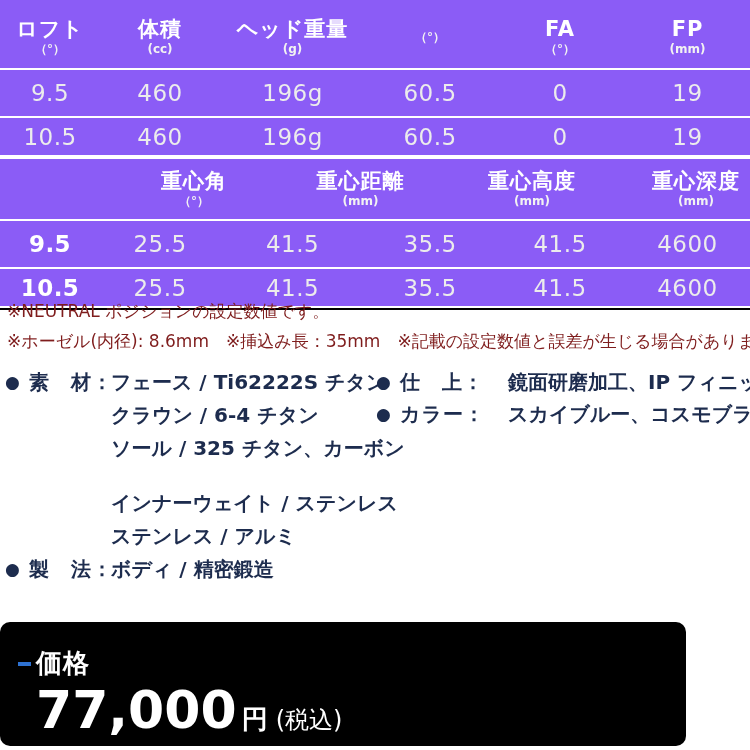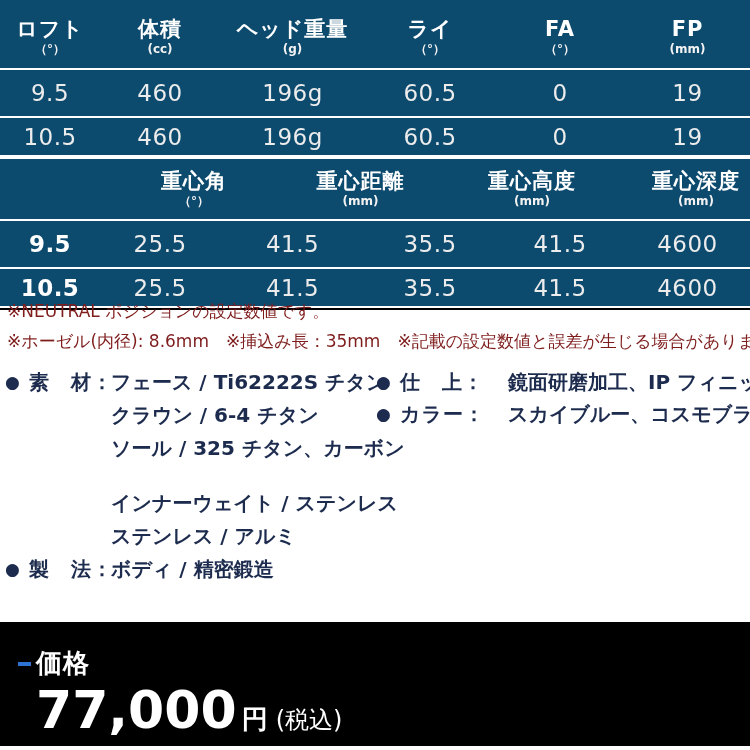--- a/index.html
+++ b/index.html
@@ -8,21 +8,21 @@
     font-family:"DejaVu Sans","Liberation Sans",sans-serif;
     background:#fff; color:#1c1c1c;
   }
   .page { position:relative; width:750px; height:750px; background:#fff; overflow:hidden; }
 
   
   .tables { position:absolute; top:0; left:0; width:750px; background:#000; }
   .trow {
     display:grid;
     grid-template-columns:100px 120px 145px 130px 130px 125px;
-    align-items:center; background:#0c4a6e;
+    align-items:center; background:#8b5cf6;
   }
   .thead1 { height:68px; padding-top:6px; }
   .thead2 { height:60px;gap:34px; }
   .hcell { text-align:center; color:#fff; line-height:1.1; }
   .hl { display:block; font-size:21px; font-weight:bold; letter-spacing:1px; }
   .hu { display:block; font-size:12px; font-weight:bold; margin-top:2px; color:#f2f2f2; }
   .sep  { height:2px; background:#fff; }
   .dsep { height:3px; background:#000; border-top:2px solid #fff; border-bottom:2px solid #fff; }
   .vrow1 { height:46px; }
   .vrow2 { height:37px; }
@@ -40,22 +40,22 @@
   .specs-right { position:absolute; left:376px; top:0; width:372px; }
   .spec-line { display:flex; align-items:center; line-height:33px; font-size:20px; white-space:nowrap; }
   .specs-right .spec-line { line-height:32px; }
   .spec-bullet { width:24px; font-size:17px; flex:none; }
   .spec-label  { width:82px; flex:none; letter-spacing:1px; }
   .specs-right .spec-label { width:108px; }
   .spec-value  { flex:none; }
   .gap-top { margin-top:22px;text-align:right; }
 
   
-  .price-box { position:absolute; top:622px; left:0; width:750px; height:124px;
-               background:#000; color:#fff; padding:24px 0 0 18px; }
+  .price-box { position:absolute; top:622px; left:0; width:686px; height:124px;
+               background:#000; color:#fff; padding:24px 0 0 18px;border-radius:10px; }
   .price-label-row { display:flex; align-items:center; }
   .price-dash { width:13px; height:4px; background:#2e72d2; margin-right:5px; flex:none; }
   .price-label { font-size:26px; font-weight:bold; letter-spacing:1px; }
   .price-amount-row { display:flex; align-items:baseline; margin-left:18px; margin-top:2px; }
   .price-amount { font-size:52px; font-weight:bold; letter-spacing:0px; line-height:1.05; }
   .price-yen { font-size:26px; font-weight:600; margin-left:5px; }
   .price-tax { font-size:24px; font-weight:500; margin-left:8px; }
 </style>
 </head>
 <body>
@@ -71,21 +71,20 @@
         </div>
       <div class="hcell">
           <span class="hl">体積</span>
           <span class="hu">(cc)</span>
         </div>
       <div class="hcell">
           <span class="hl">ヘッド重量</span>
           <span class="hu">(g)</span>
         </div>
       <div class="hcell">
-          <span class="hl">ライ</span>
           <span class="hu">（°）</span>
         </div>
       <div class="hcell">
           <span class="hl">FA</span>
           <span class="hu">（°）</span>
         </div>
       <div class="hcell">
           <span class="hl">FP</span>
           <span class="hu">(mm)</span>
         </div>

